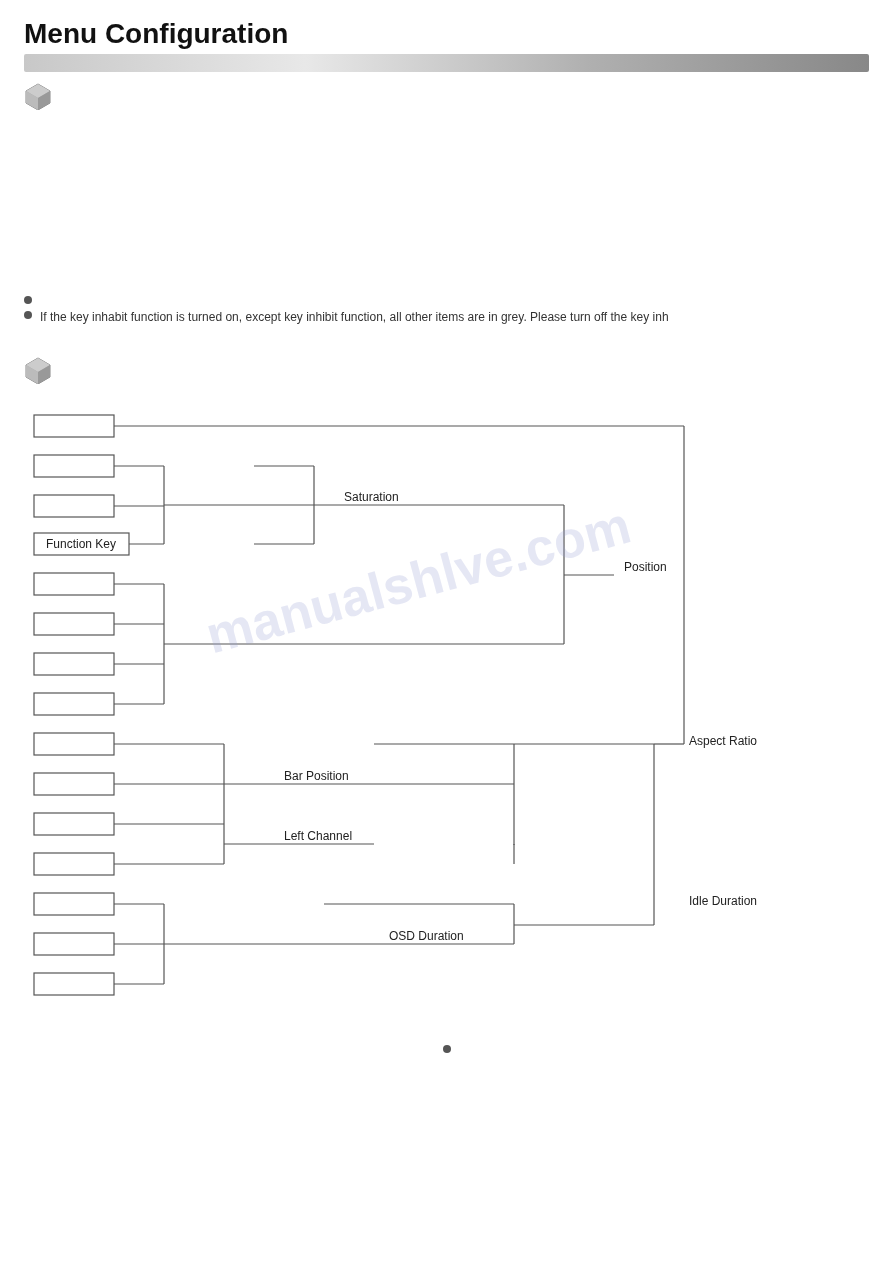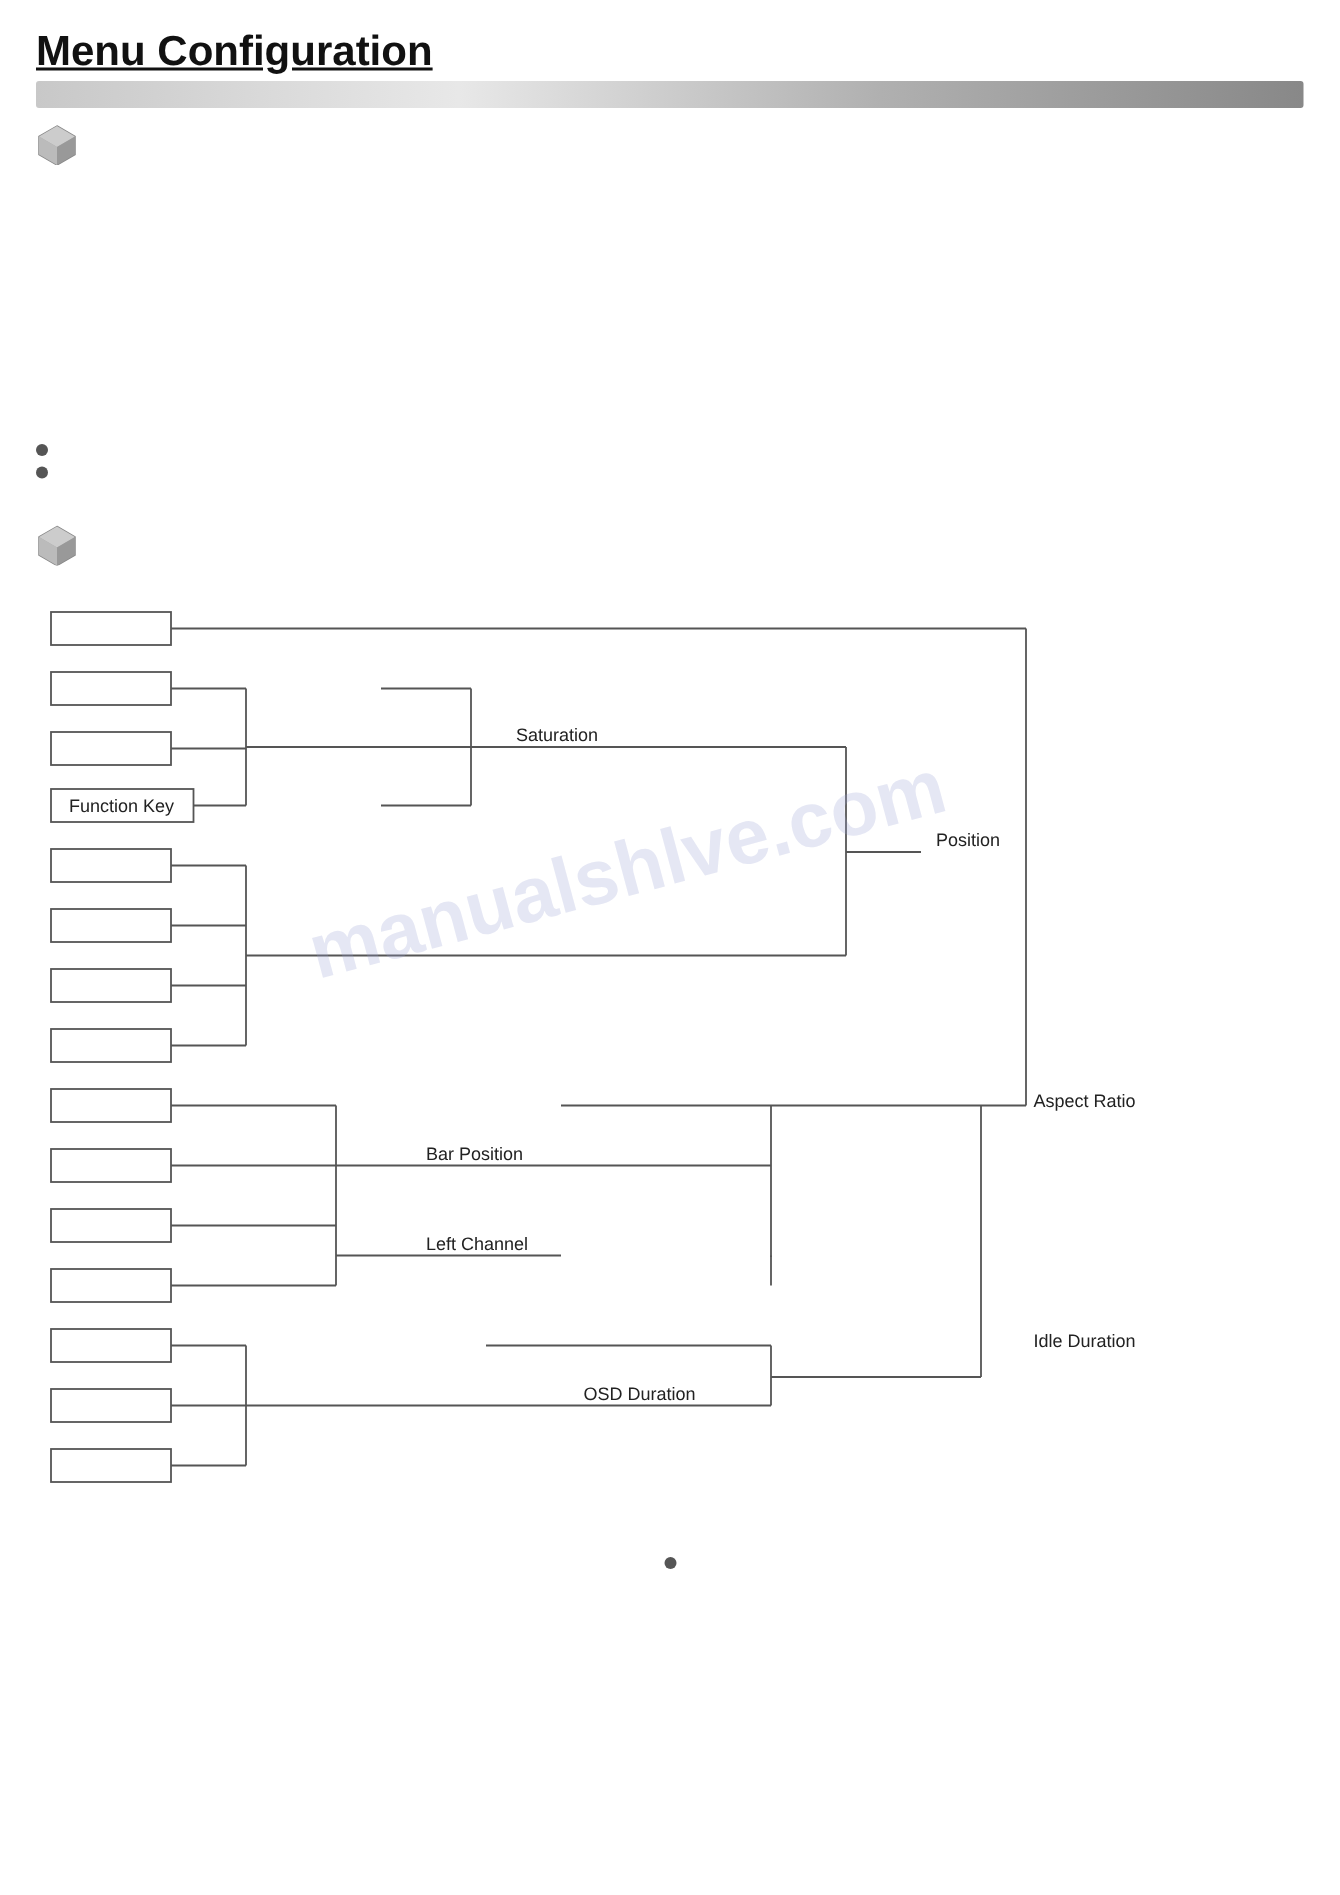--- a/index.html
+++ b/index.html
@@ -15,21 +15,20 @@
 
     
     .page-header {
       padding: 18px 24px 0 24px;
     }
     .page-title {
       font-size: 28px;
       font-weight: bold;
       color: #111;
       margin-bottom: 4px;
-      text-decoration: underline;
     }
     .header-bar {
       height: 18px;
       background: linear-gradient(to right, #c8c8c8, #e8e8e8, #b0b0b0, #888);
       border-radius: 2px;
       margin-bottom: 10px;
     }
 
     
     .notes-section {
@@ -112,20 +111,21 @@
   </svg>
 </div>
 
 <div class="notes-section">
   <div class="bullet-item">
     <div class="bullet-dot"></div>
     <span class="bullet-text"></span>
   </div>
   <div class="bullet-item">
     <div class="bullet-dot"></div>
+    <span class="bullet-text">If the key inhabit function is turned on, except key inhibit function, all other items are in grey. Please turn off the key inh</span>
   </div>
 </div>
 
 <div class="diagram-section">
 
   <div style="margin-bottom:8px;">
     <svg width="28" height="28" viewBox="0 0 28 28">
       <polygon points="14,2 26,9 26,21 14,28 2,21 2,9" fill="#aaa" stroke="#888" stroke-width="1"></polygon>
       <polygon points="14,2 26,9 14,16 2,9" fill="#ccc"></polygon>
       <polygon points="14,16 26,9 26,21 14,28" fill="#999"></polygon>

